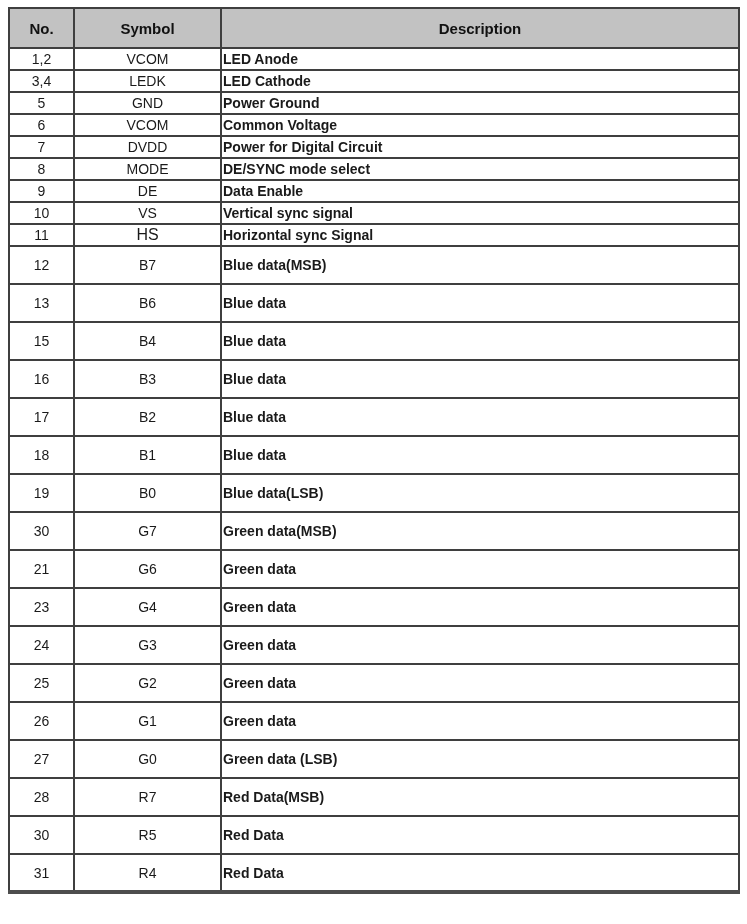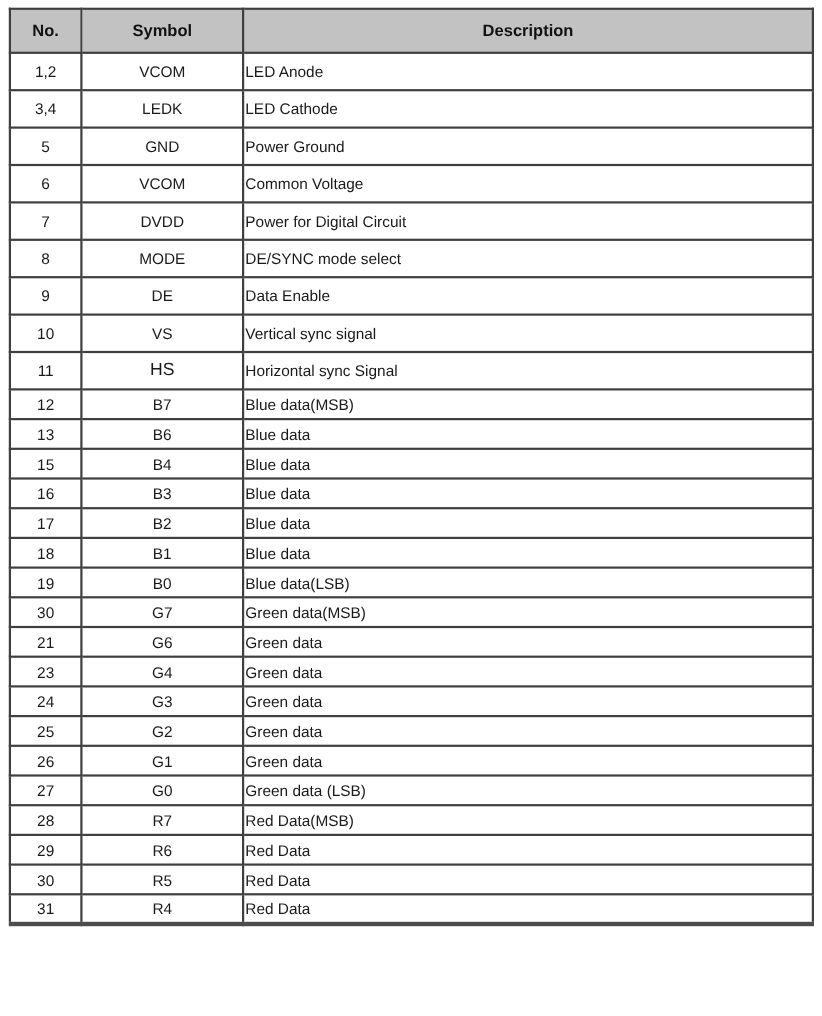--- a/index.html
+++ b/index.html
@@ -47,23 +47,24 @@
   }
   td {
     font-size: 14px;
     background: #ffffff;
   }
   td.no-cell, td.sym-cell {
     text-align: center;
   }
   td.desc-cell {
     text-align: left;
-  }
-  tr.short td { height: 34px; }
-  tr.tall  td { height: 27px; }
+    font-weight: bold;
+  }
+  tr.short td { height: 22px; }
+  tr.tall  td { height: 38px; }
   td.lg-desc { font-size: 14px; }
   td.lg-sym  { font-size: 16px; margin-left: 19px; }
 </style>
 </head>
 <body>
 
 <div class="page">
   <table class="pin-table">
     <colgroup>
       <col style="width:65px">
@@ -192,25 +193,20 @@
     <td class="no-cell">27</td>
     <td class="sym-cell">G0</td>
     <td class="desc-cell">Green data (LSB)</td>
   </tr>
         <tr class="tall">
     <td class="no-cell">28</td>
     <td class="sym-cell">R7</td>
     <td class="desc-cell">Red Data(MSB)</td>
   </tr>
         <tr class="tall">
-    <td class="no-cell">29</td>
-    <td class="sym-cell">R6</td>
-    <td class="desc-cell">Red Data</td>
-  </tr>
-        <tr class="tall">
     <td class="no-cell">30</td>
     <td class="sym-cell">R5</td>
     <td class="desc-cell">Red Data</td>
   </tr>
         <tr class="tall">
     <td class="no-cell">31</td>
     <td class="sym-cell">R4</td>
     <td class="desc-cell">Red Data</td>
   </tr>
       </tbody>

